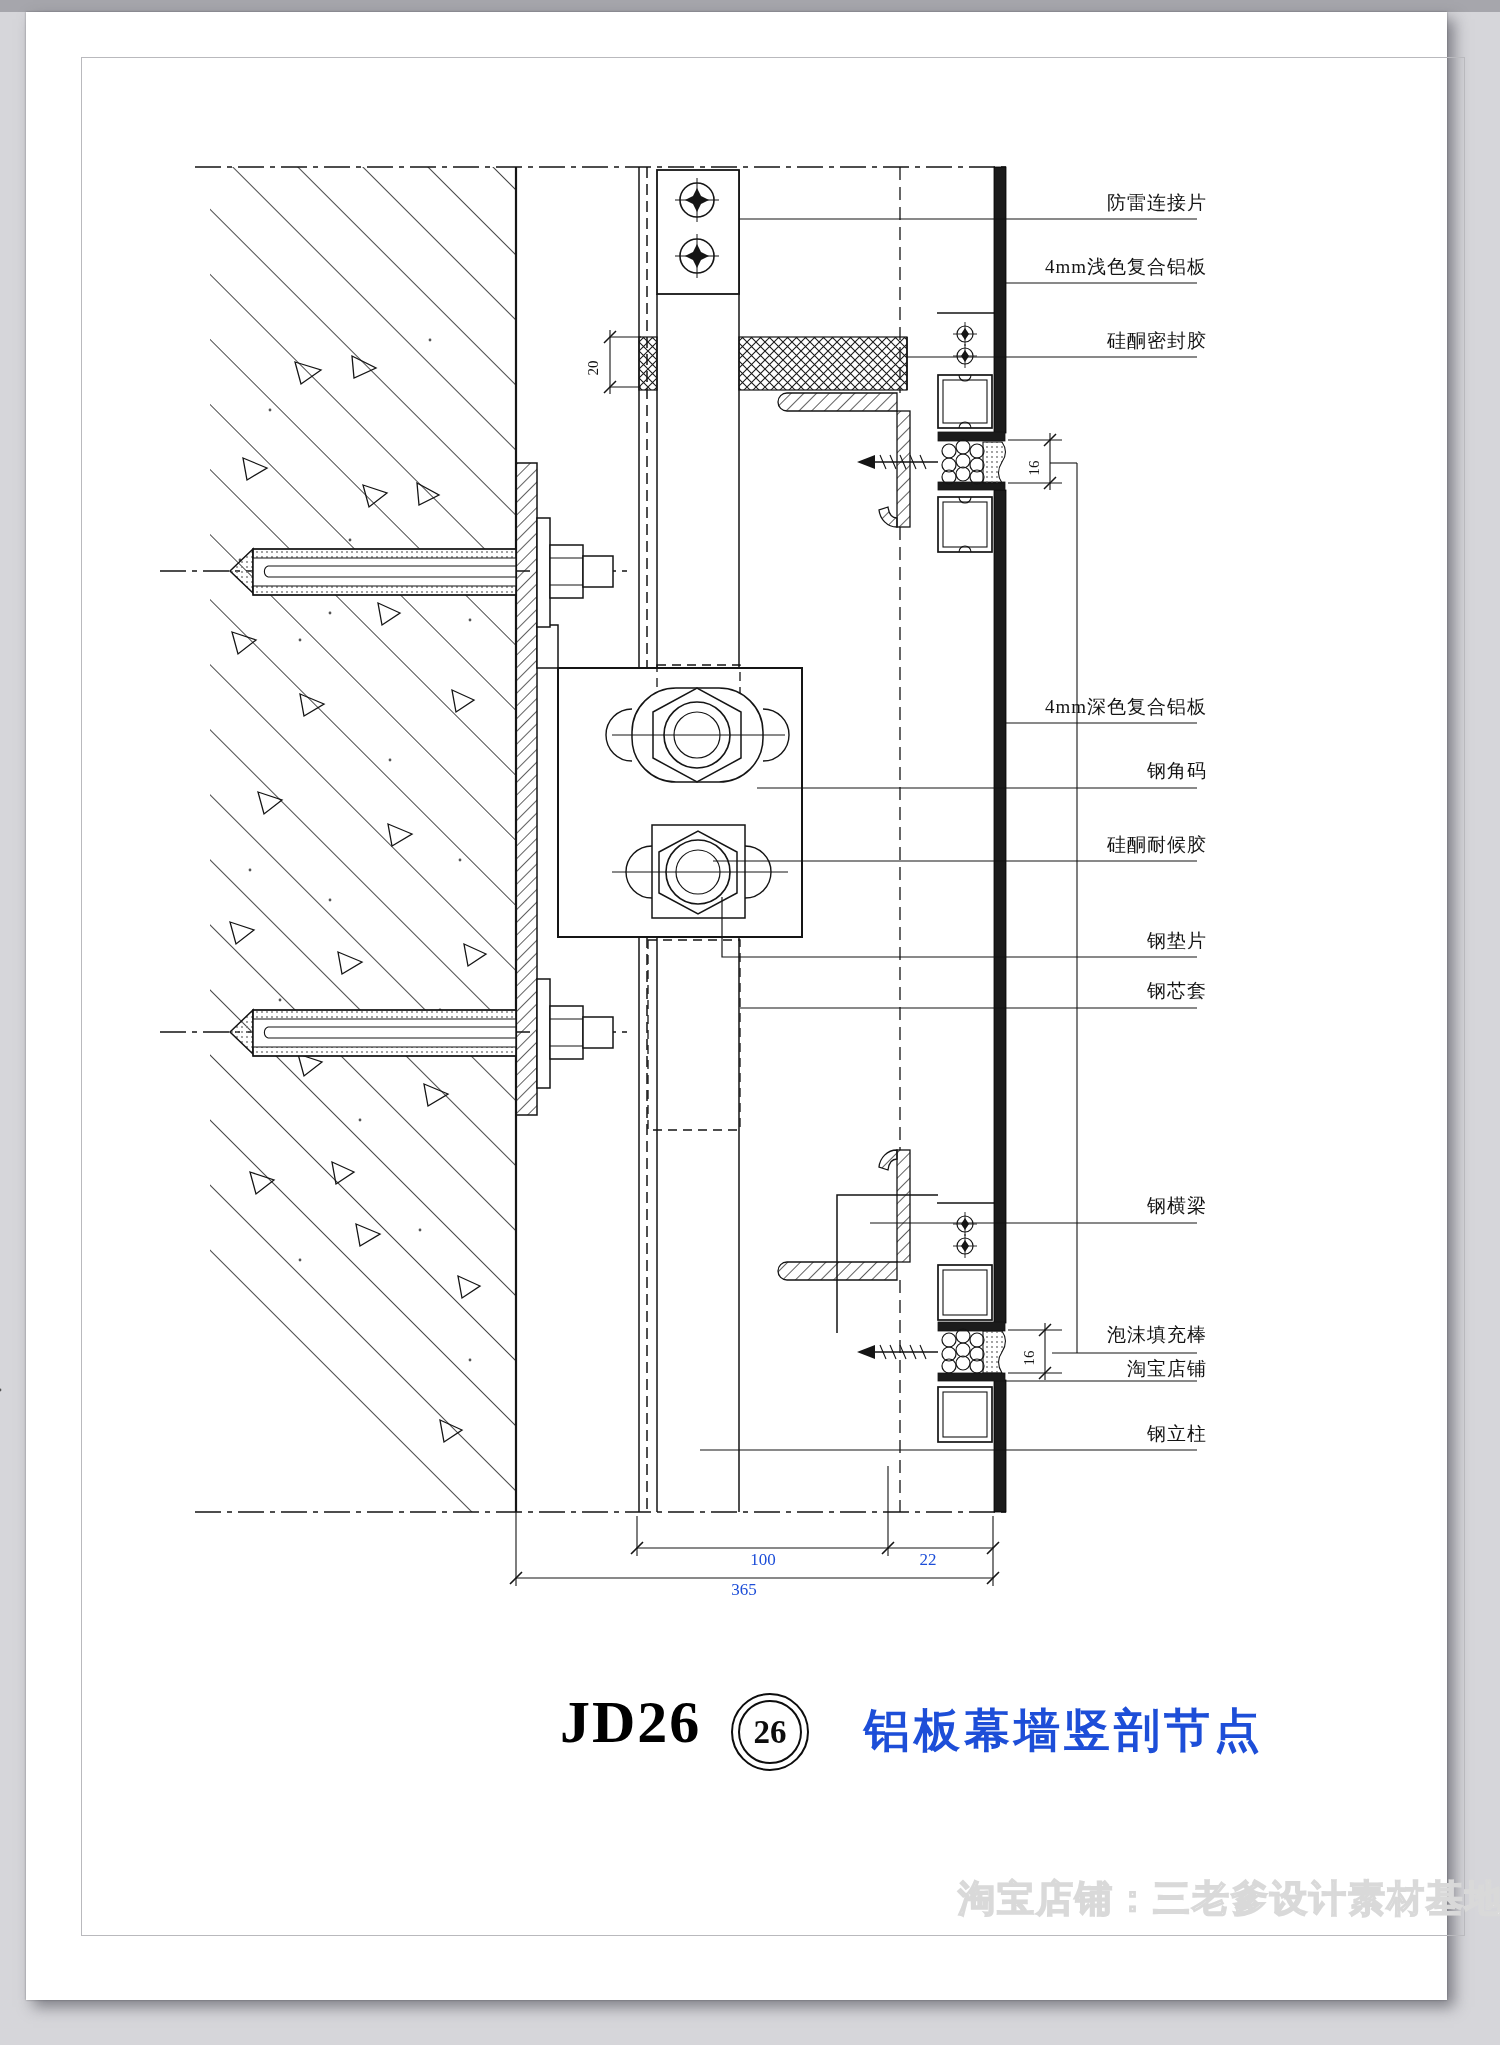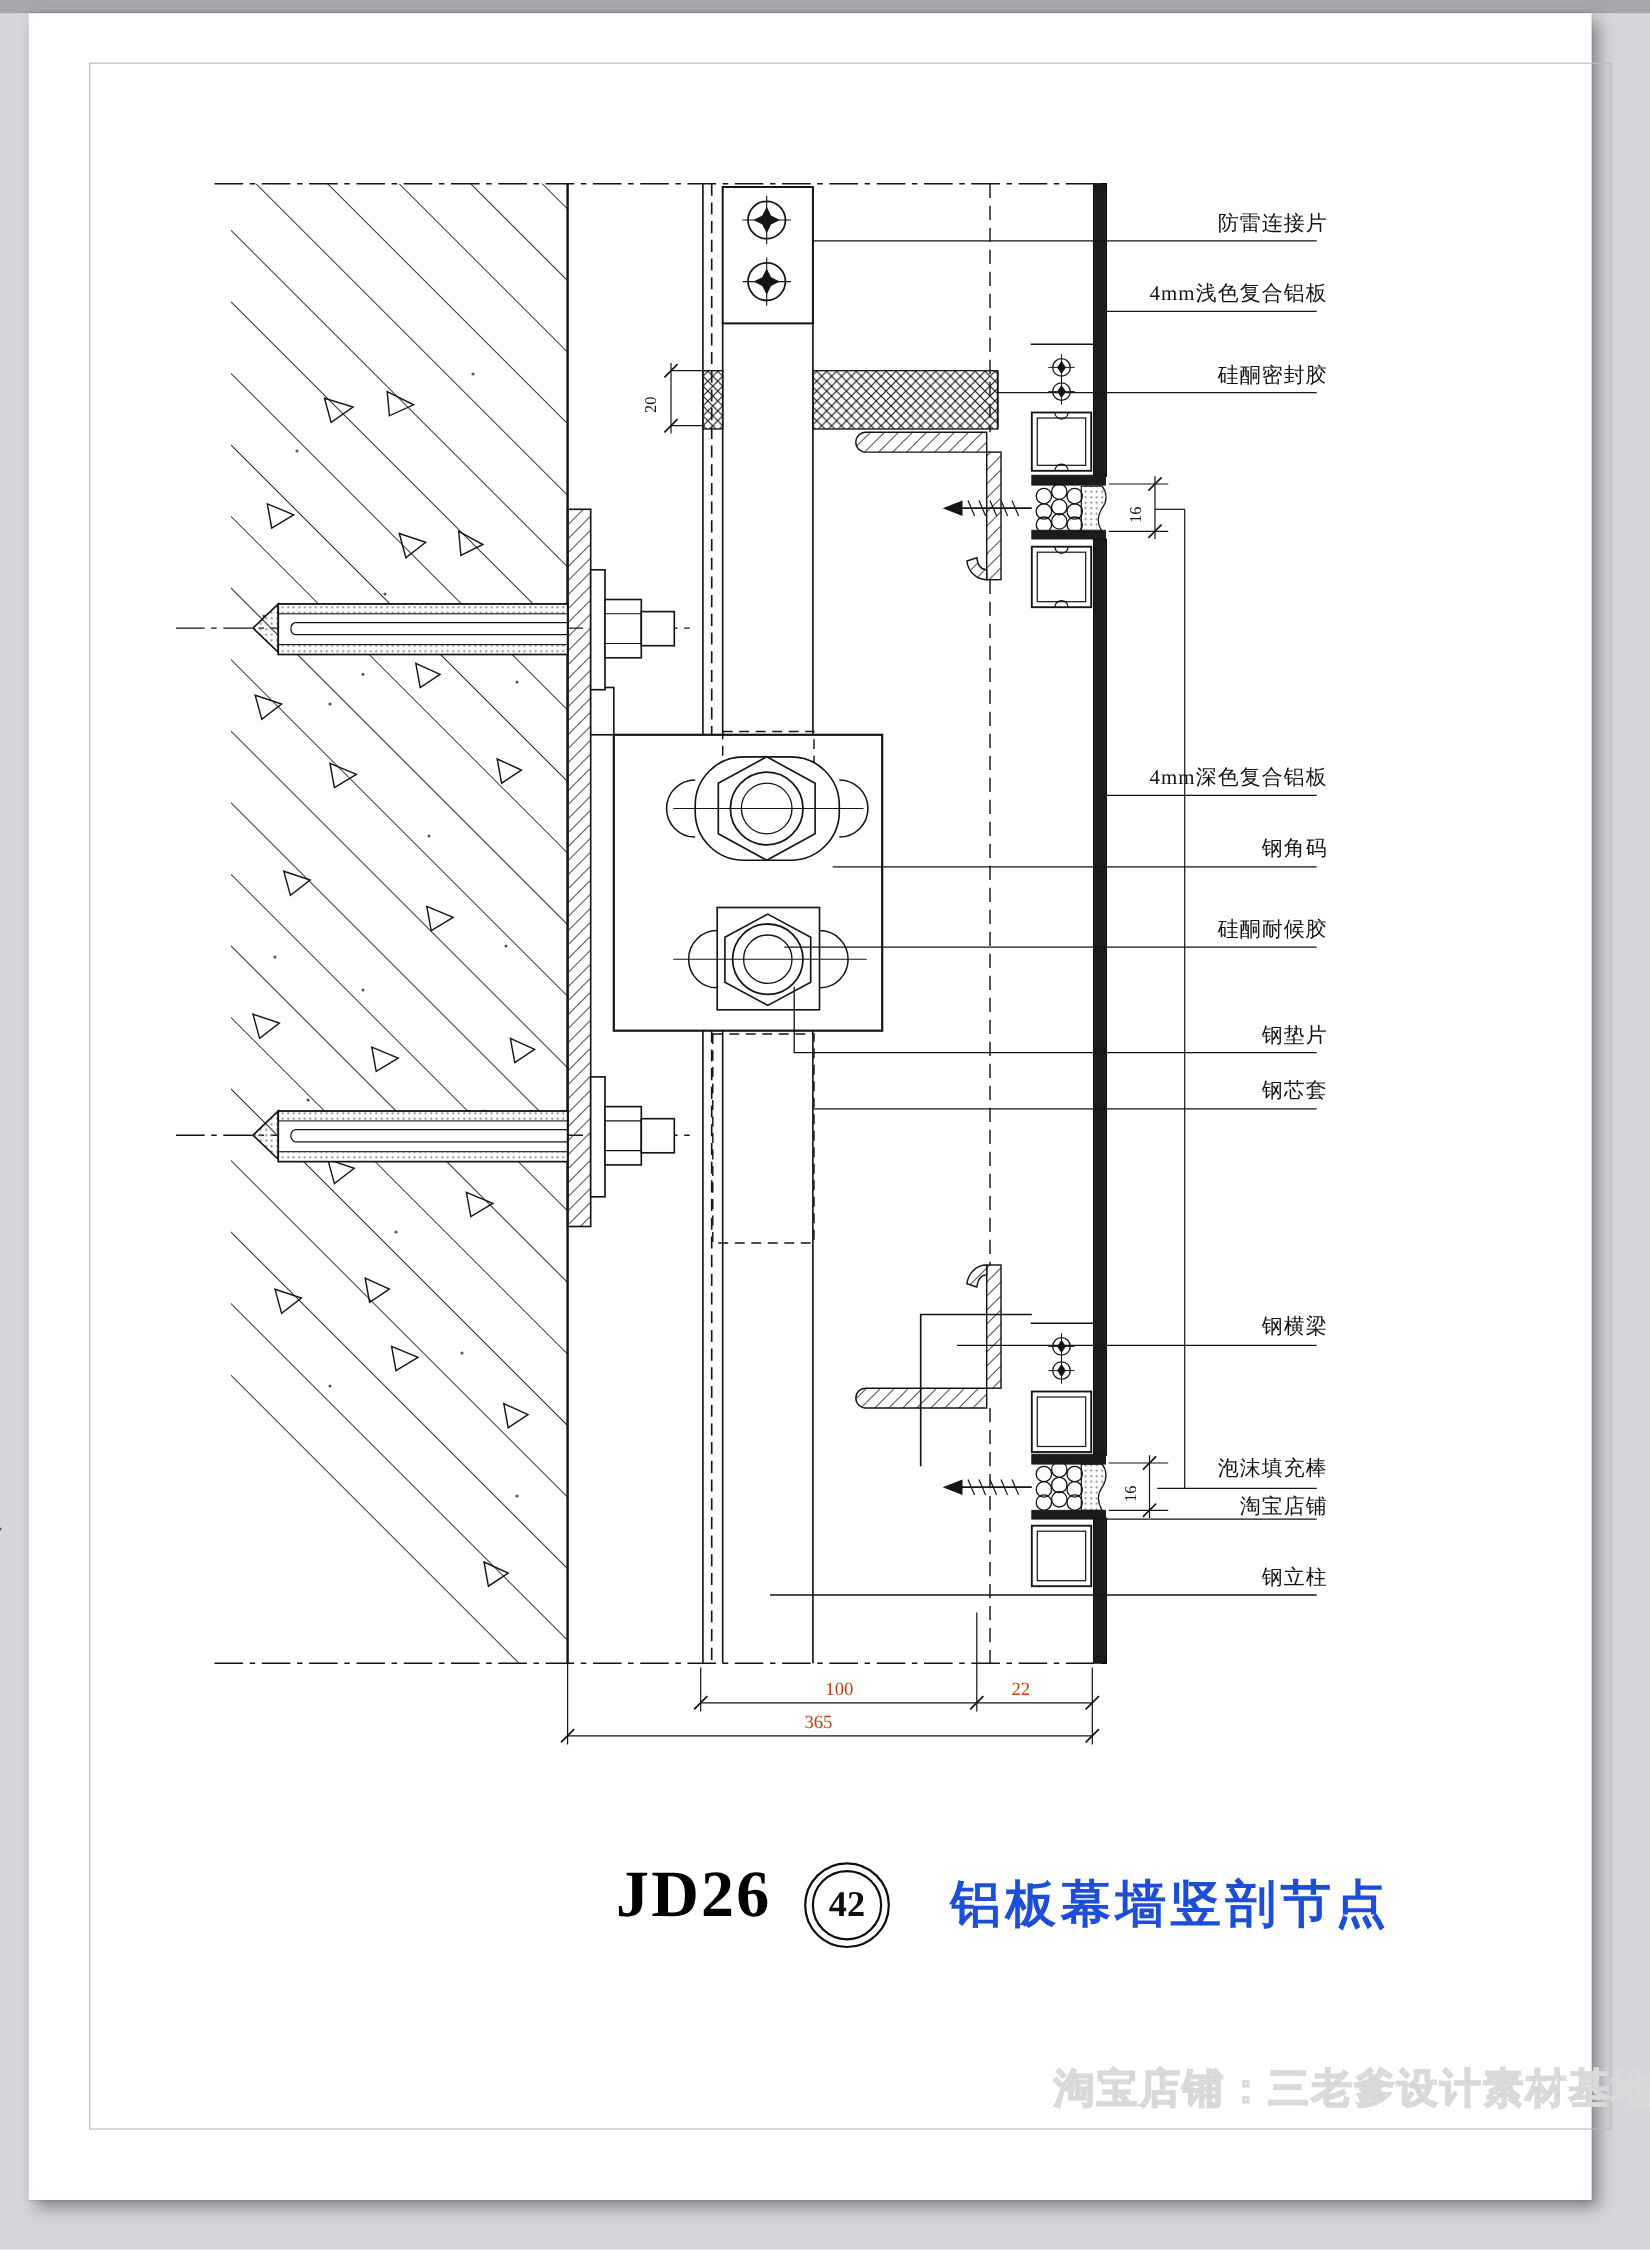--- a/index.html
+++ b/index.html
@@ -17,22 +17,22 @@
   .innerframe{
     position:absolute;left:55px;top:45px;width:1382px;height:1877px;
     border:1.5px solid #b9b9bd;pointer-events:none;
   }
   svg.cad{position:absolute;left:0;top:0;}
   .lbl{
     position:absolute;right:293px;white-space:nowrap;
     font:19px "Liberation Serif", serif;color:#141414;letter-spacing:1px;
   }
   .dim{
-    position:absolute;font:17px "Liberation Serif", serif;color:#c2410c;
-    text-align:center;width:60px;
+    position:absolute;font:17px "Liberation Serif", serif;color:#1d4ed8;
+    text-align:center;width:60px;margin-top:24px;
   }
   .dimrot{
     position:absolute;font:15px "Liberation Serif", serif;color:#141414;
     transform:rotate(-90deg);transform-origin:center center;
   }
   .title-code{
     position:absolute;left:560px;top:1688px;
     font:600 60px "Liberation Serif", serif;color:#000000;letter-spacing:2px;
   }
   .title-bubble{
@@ -375,17 +375,17 @@
 
 <span class="dimrot" style="left:578px;top:352px;width:30px">20</span>
 <span class="dimrot" style="left:1019px;top:452px;width:30px">16</span>
 <span class="dimrot" style="left:1014px;top:1342px;width:30px">16</span>
 <span class="dim" style="left:733px;top:1526px">100</span>
 <span class="dim" style="left:898px;top:1526px">22</span>
 <span class="dim" style="left:714px;top:1556px">365</span>
 
 <span class="title-code">JD26</span>
 <div class="title-bubble">
-  <div class="title-bubble-inner">42</div>
+  <div class="title-bubble-inner">26</div>
 </div>
 <span class="title-name">铝板幕墙竖剖节点</span>
 
 <span class="watermark">淘宝店铺：三老爹设计素材基地</span>
 
 </body></html>

